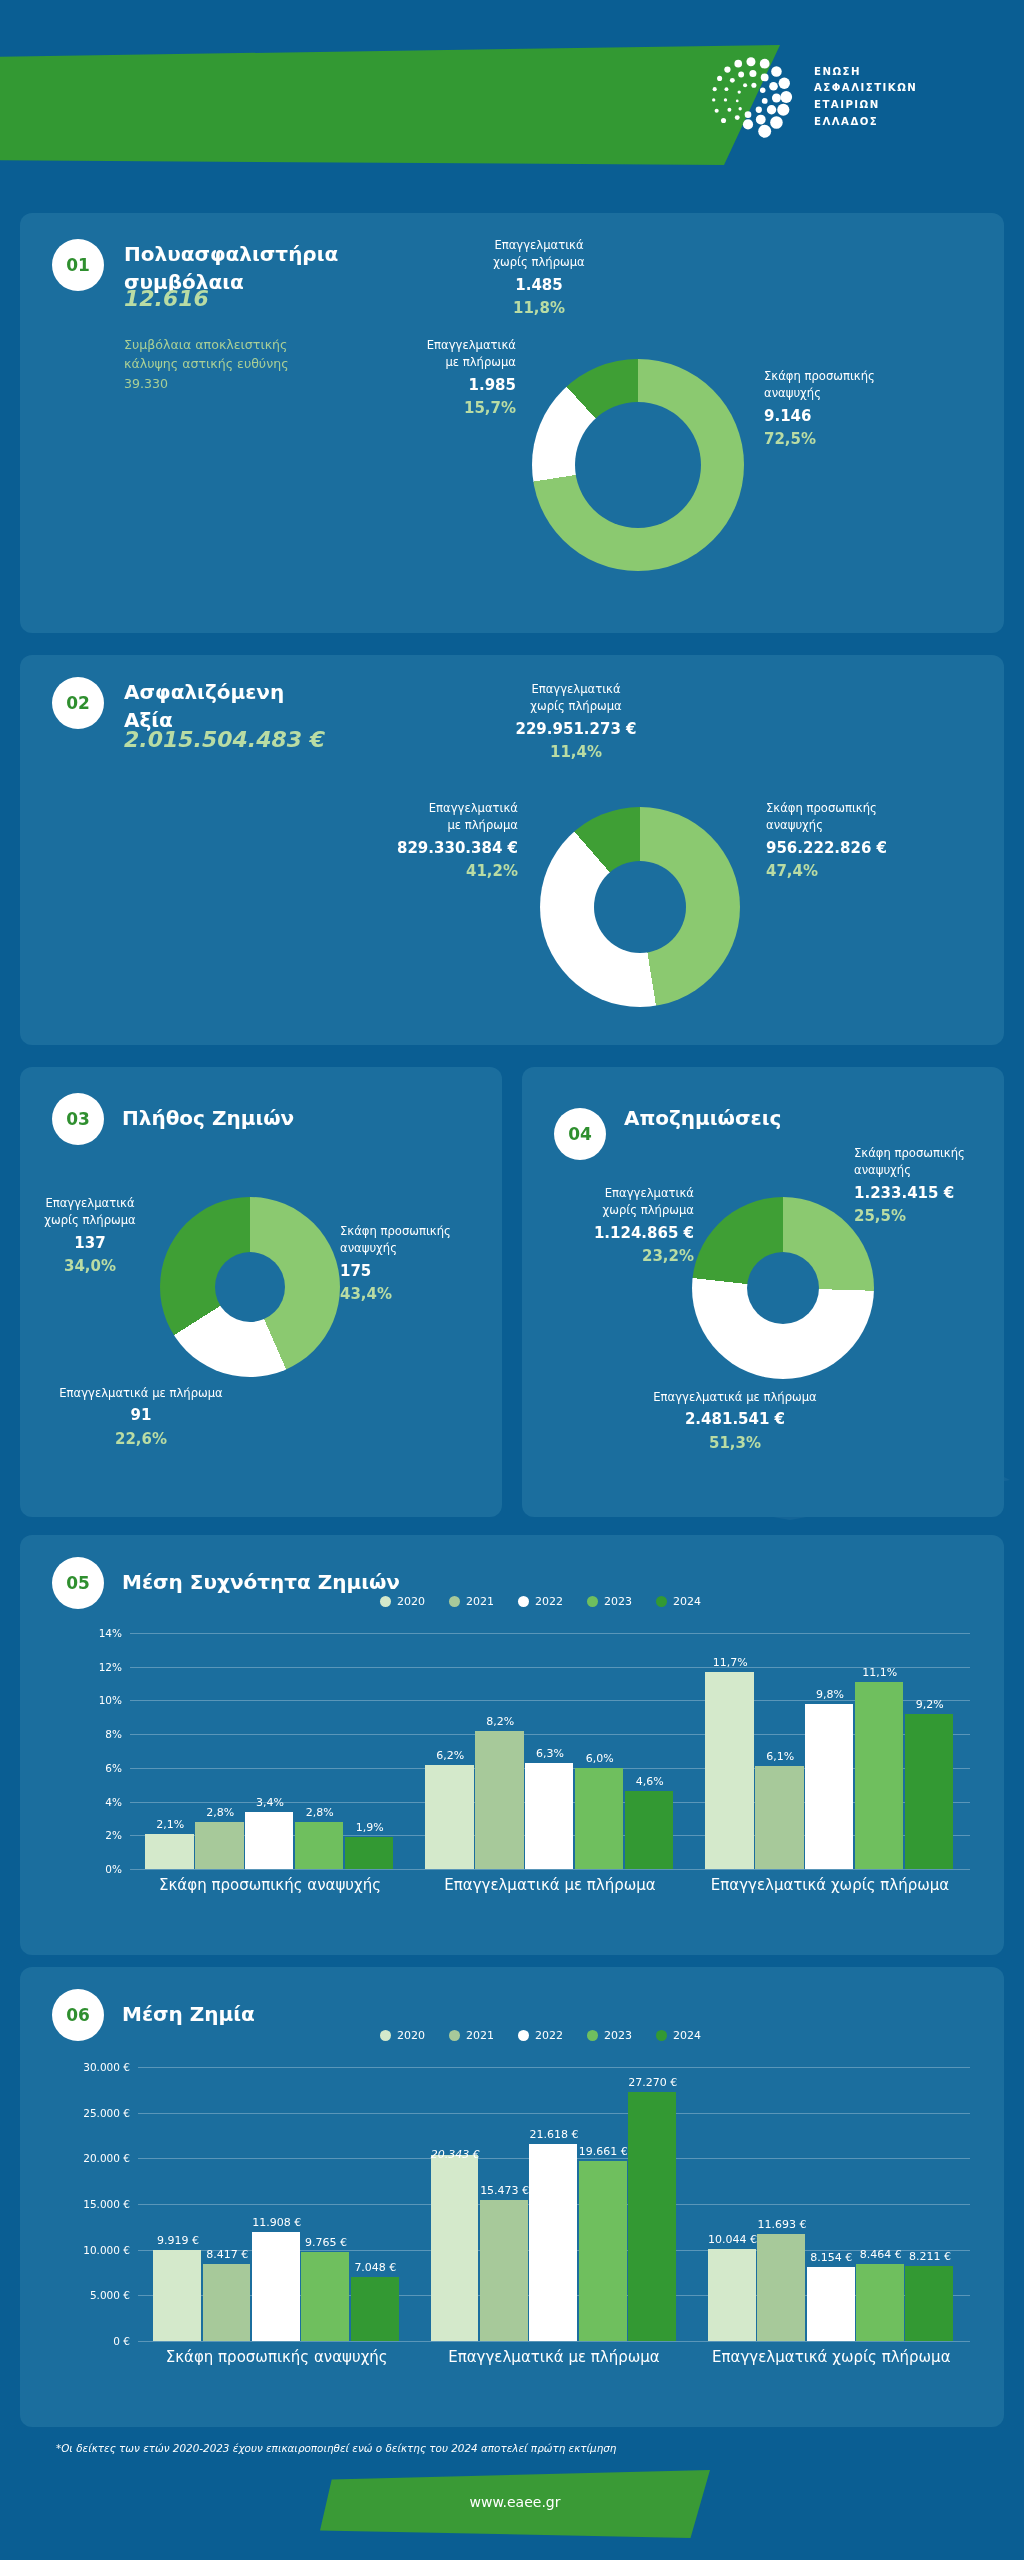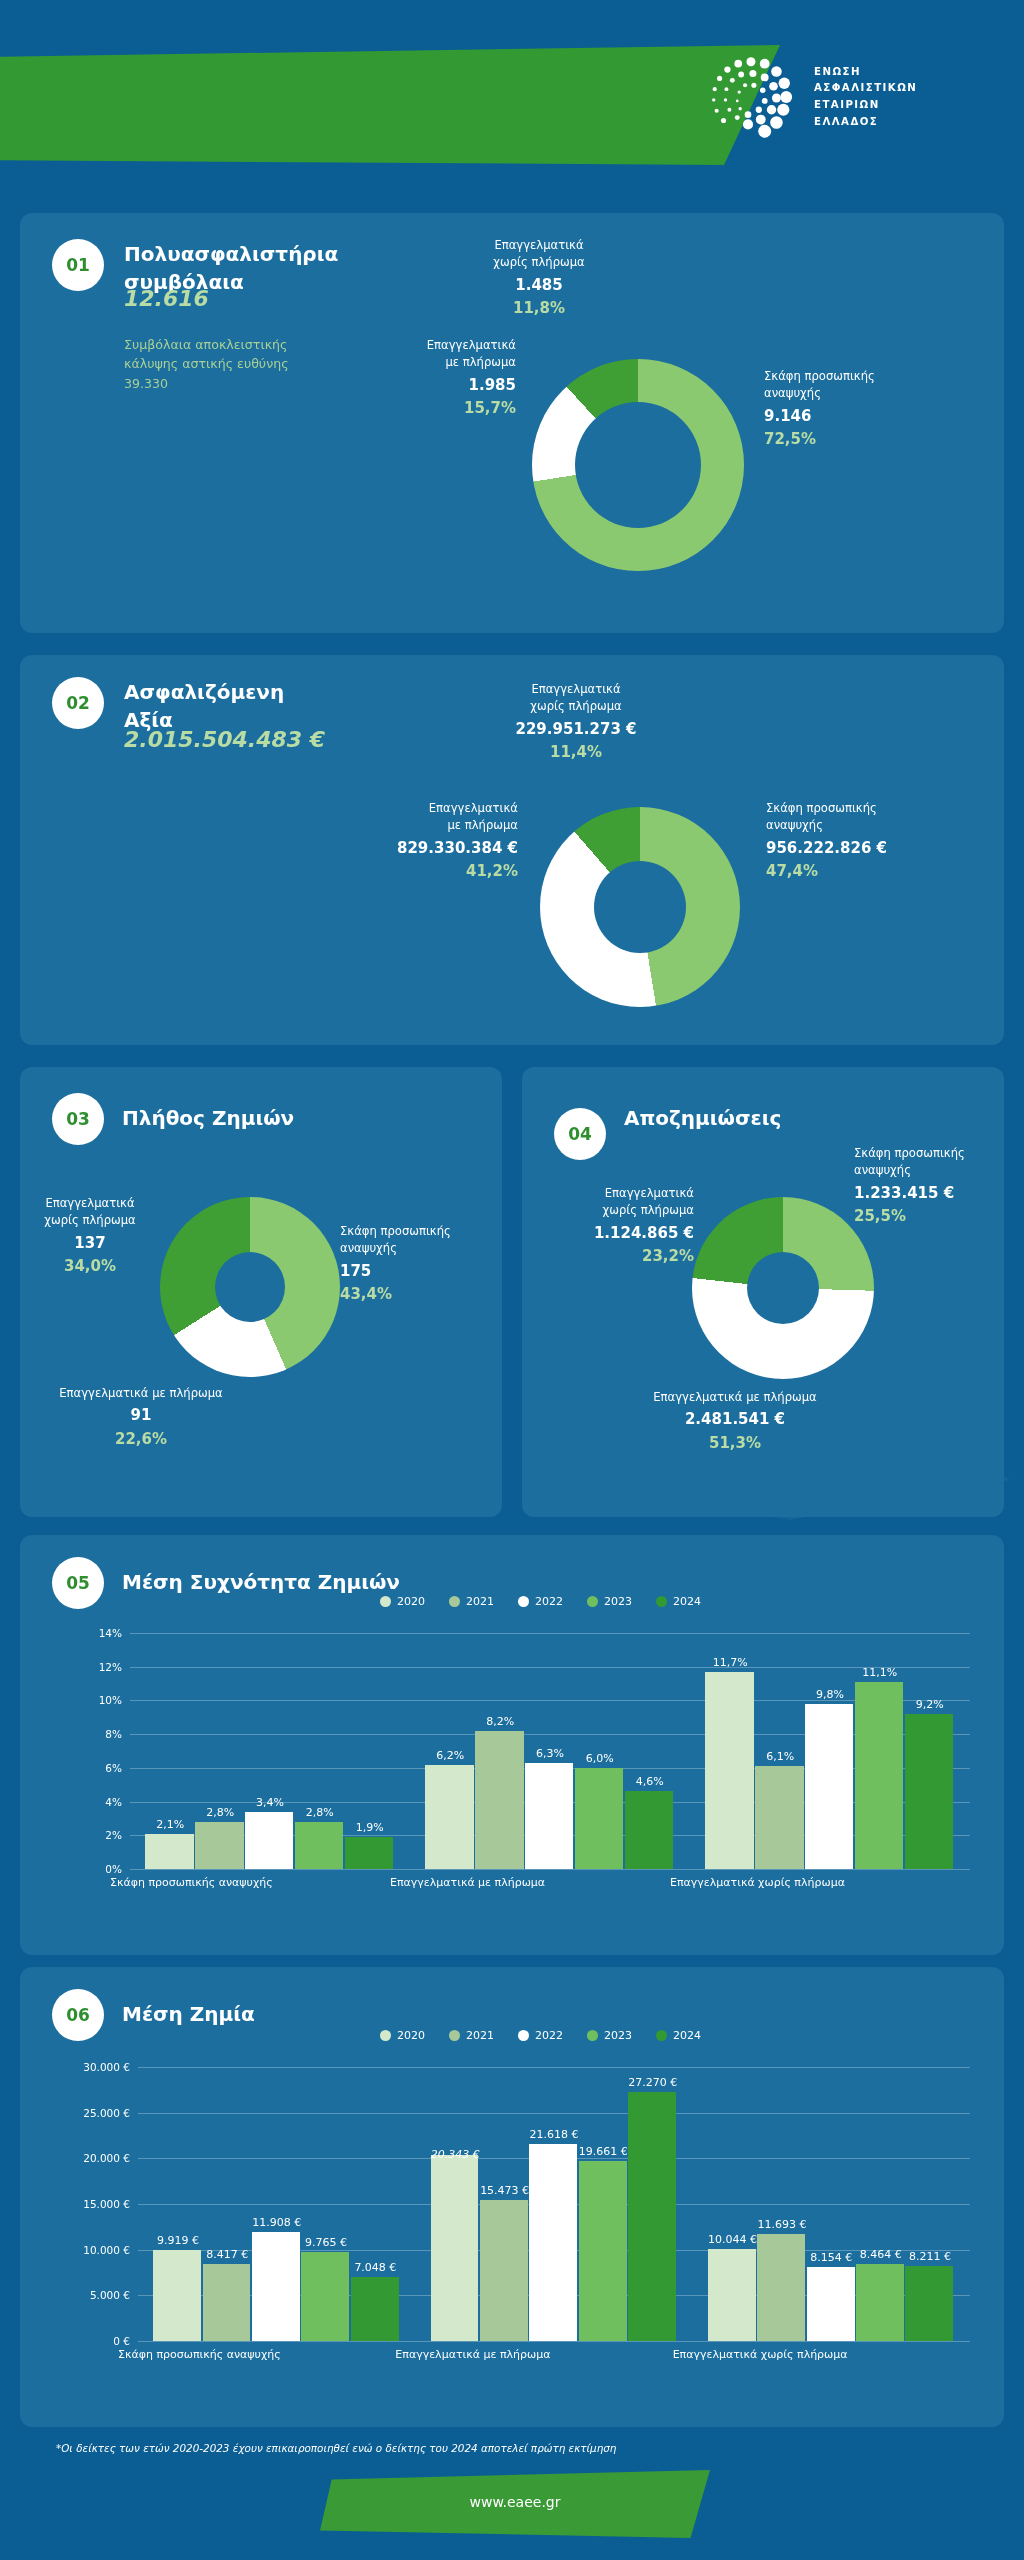--- a/index.html
+++ b/index.html
@@ -56,21 +56,21 @@
   
   .chartbox { position: absolute; }
   .legend { position: absolute; display: flex; gap: 24px; align-items: center; font-size: 11px; }
   .legend-item { display: flex; align-items: center; gap: 6px; }
   .legend-dot { width: 11px; height: 11px; border-radius: 50%; display: block; }
   .plot { position: absolute; }
   .gridline { position: absolute; height: 1px; background: rgba(255,255,255,.28); left: 0; right: 0; }
   .ytick { position: absolute; right: 100%; margin-right: 8px; font-size: 10.5px; color: #fff; white-space: nowrap; transform: translateY(-50%); }
   .bar { position: absolute; bottom: 0; }
   .barlabel { position: absolute; font-size: 11px; color: #fff; white-space: nowrap; text-align: center; }
-  .xcat { position: absolute; font-size: 11px; color: #fff; white-space: nowrap; }
+  .xcat { position: absolute; font-size: 15px; color: #fff; text-align: center; white-space: nowrap; }
 
   .footnote { position: absolute; left: 56px; top: 2442px; font-size: 10.4px; font-style: italic; color: #ffffff; }
   .footer-banner { position: absolute; left: 320px; top: 2470px; width: 390px; height: 68px;
     background: #3a9a36; clip-path: polygon(3% 14%, 100% 0%, 95% 100%, 0% 89%); }
   .footer-url { position: absolute; left: 320px; top: 2494px; width: 390px; text-align: center;
     font-size: 14px; color: #fff; }
 
   
   .bgdeco { position: absolute; opacity: .16; pointer-events: none; }
 </style>

